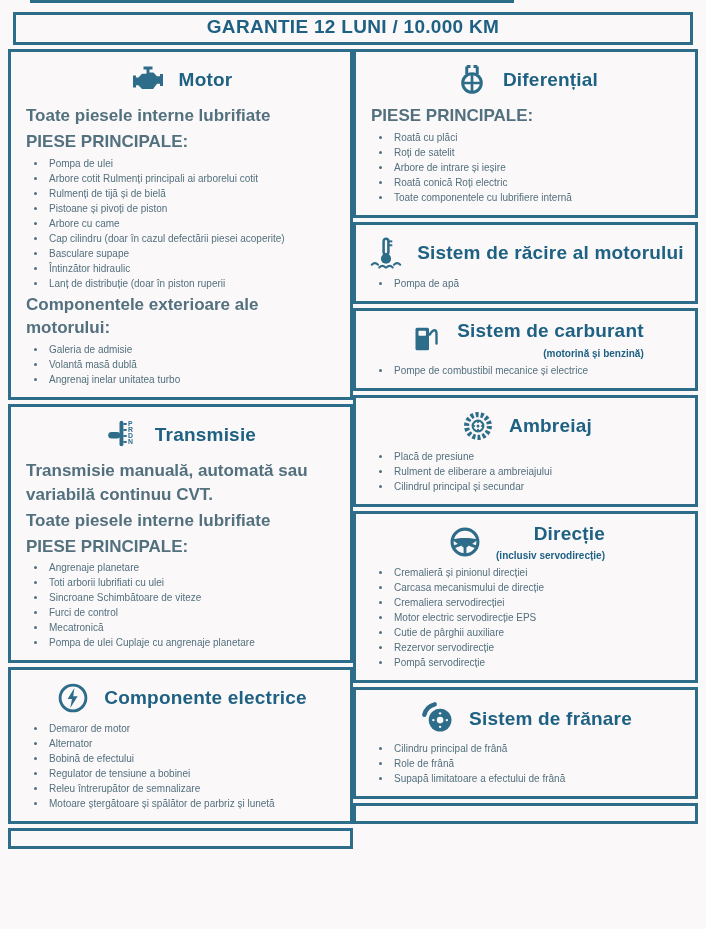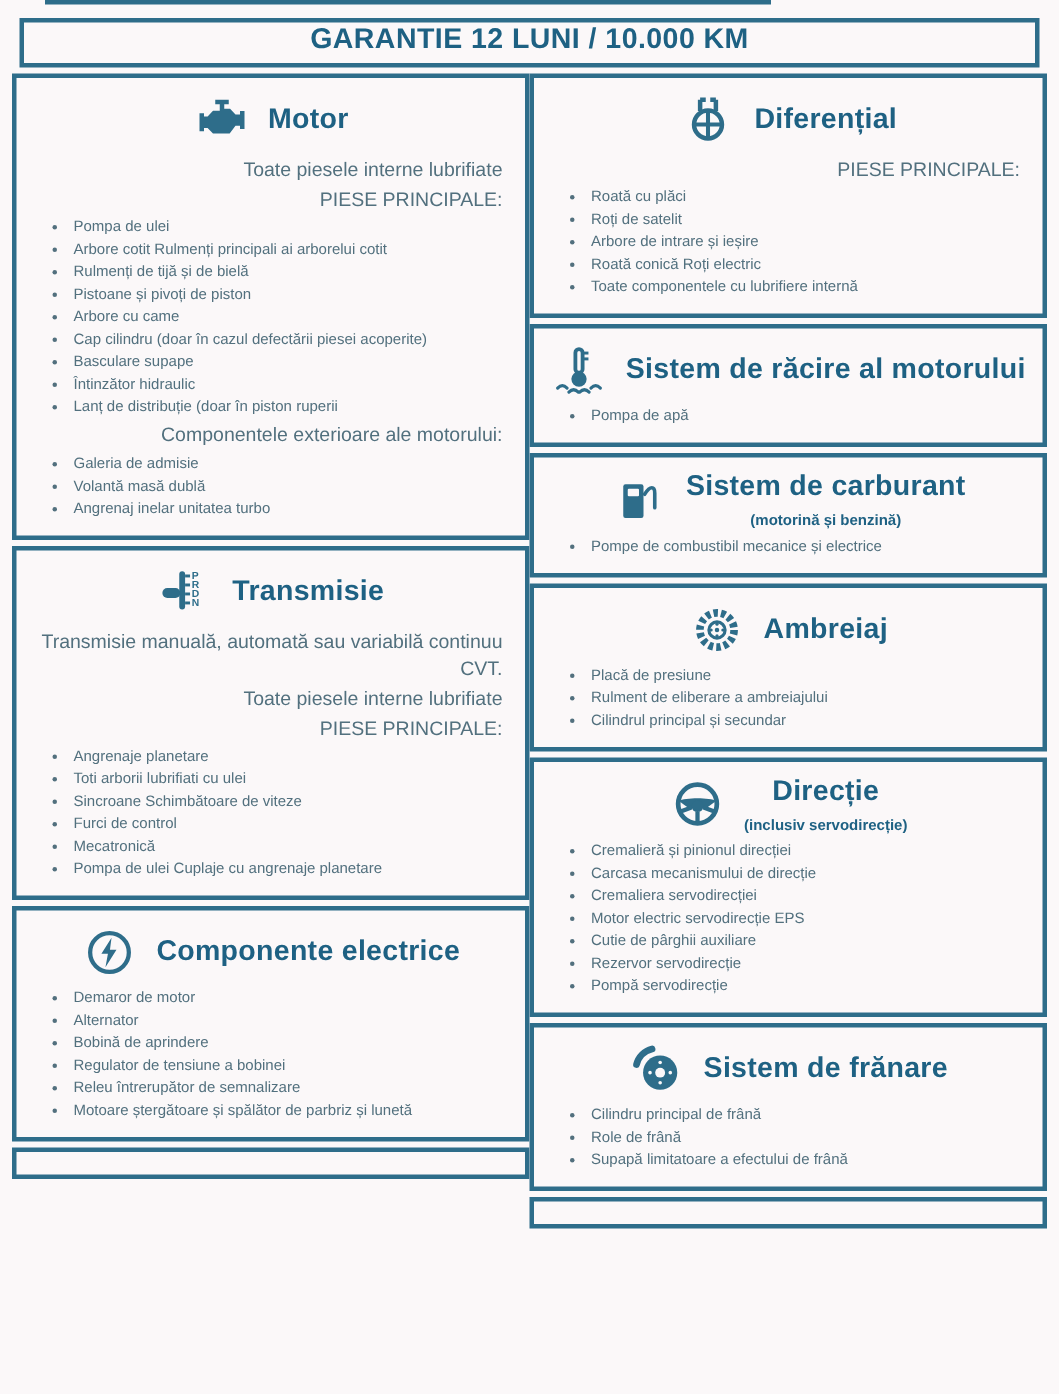--- a/index.html
+++ b/index.html
@@ -40,36 +40,37 @@
     border:3px solid var(--accent);
     padding:7px 9px 8px 9px;
     background:var(--bg);
   }
   .sec-head{
     display:flex;align-items:center;justify-content:center;
     gap:12px;margin:2px 0 5px 0;
   }
   .sec-head .icon{width:38px;height:38px;flex:0 0 auto;display:flex;align-items:center;justify-content:center;}
   .sec-head .icon svg{width:36px;height:36px;display:block;}
-  .titles{display:flex;flex-direction:column;align-items:center;}
+  .titles{display:flex;flex-direction:column;align-items:flex-end;}
   .sec-title{
     font-size:19px;font-weight:bold;color:var(--title);
     letter-spacing:.2px;line-height:1.15;
   }
   .sec-subtitle{
     font-size:10px;font-weight:bold;color:var(--title);
     margin-top:6px;
   }
   .sec-subtitle:empty{display:none;}
   .center-line{
-    text-align:right;
-    font-size:13px;
+    text-align:left;
+    font-size:17px;
     line-height:1.4;
     color:var(--body);
     margin:0 6px 2px 6px;
+    font-weight:bold;
   }
   ul.bullets{
     list-style:disc outside;
     margin:3px 0 2px 0;
     padding-left:27px;
   }
   ul.bullets li{
     font-size:10px;
     line-height:1.4;
     margin:1px 0;
@@ -170,21 +171,21 @@
             </span>
       <div class="titles">
         <h2 class="sec-title">Componente electrice</h2>
 
       </div>
     </div>
     <div class="sec-body">
             <ul class="bullets">
               <li>Demaror de motor</li>
               <li>Alternator</li>
-              <li>Bobină de aprindere</li>
+              <li>Bobină de efectului</li>
               <li>Regulator de tensiune a bobinei</li>
               <li>Releu întrerupător de semnalizare</li>
               <li>Motoare ștergătoare și spălător de parbriz și lunetă</li>
             </ul>
           </div>
   </section>
 
   <section class="box">
     
     

